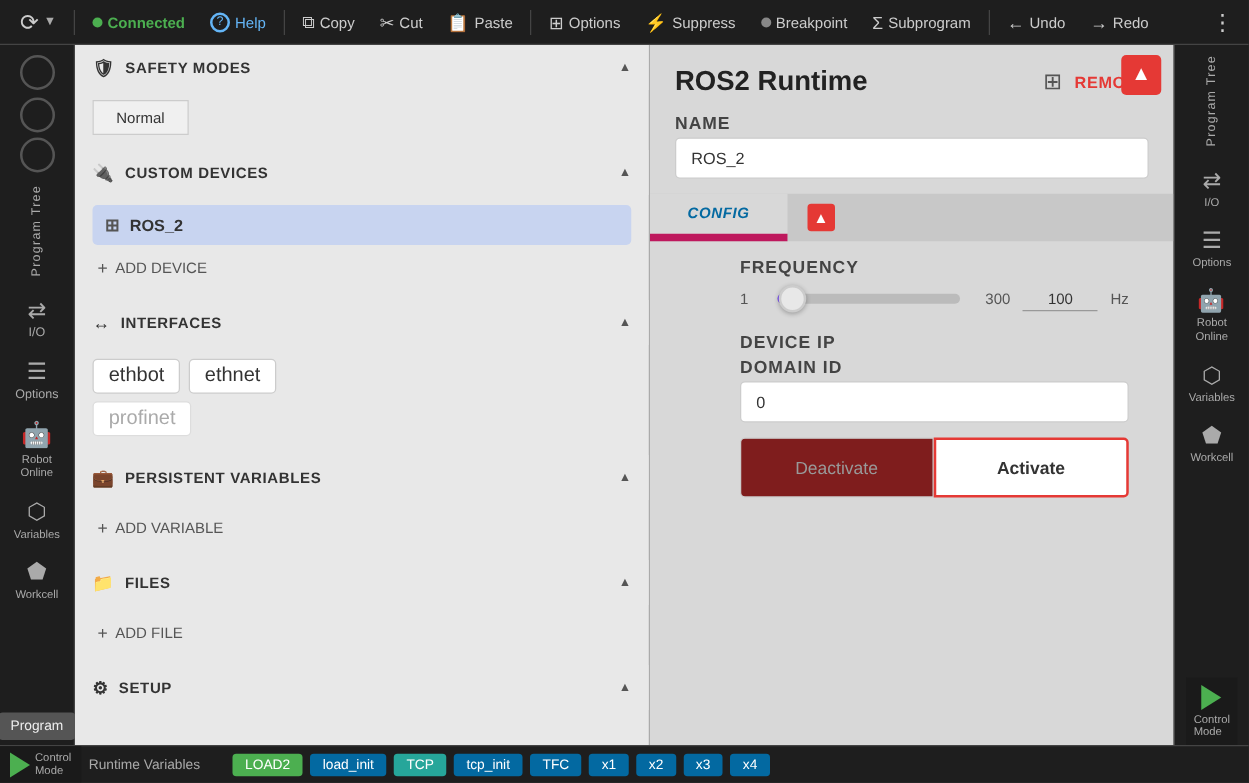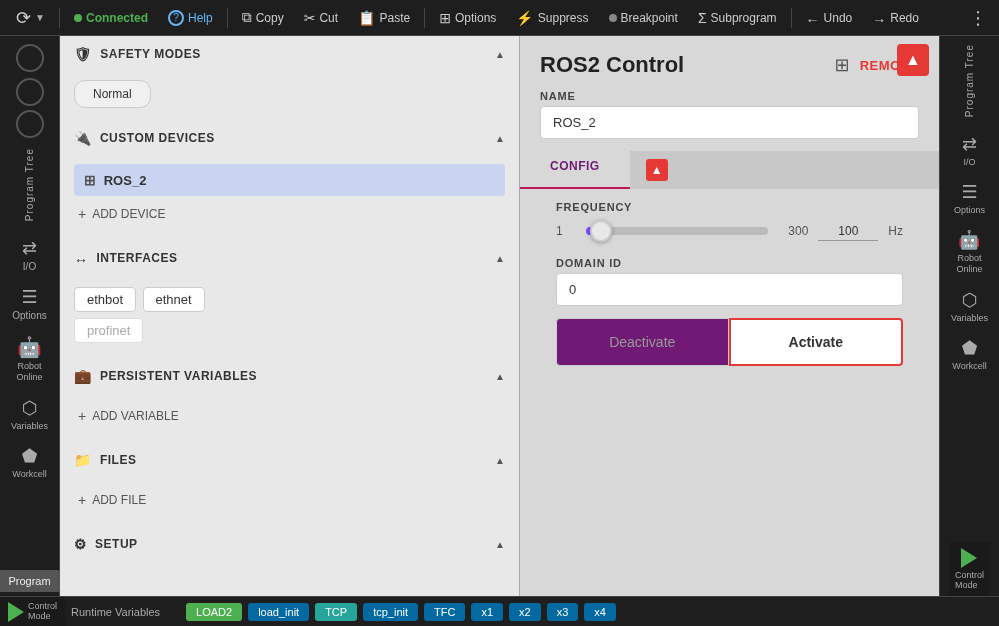--- a/index.html
+++ b/index.html
@@ -50,41 +50,41 @@
     }
     .panel-section-title {
       display: flex; align-items: center; gap: 8px; font-weight: 600;
       font-size: 12px; color: #333; letter-spacing: 0.5px;
     }
     .chevron { font-size: 10px; color: #555; }
     .panel-content { padding: 8px 14px 12px; }
 
     
     .normal-btn {
-      background: #f0f0f0; border: 1px solid #ccc; border-radius: 11px;
+      background: #f0f0f0; border: 1px solid #ccc; border-radius: 0;
       padding: 6px 18px; font-size: 12px; color: #333; cursor: pointer;
     }
 
     
     .device-item {
       display: flex; align-items: center; gap: 8px; padding: 8px 10px;
       background: #c8d4f0; border-radius: 4px; margin-bottom: 4px; cursor: pointer;
     }
     .device-item .grid-icon { font-size: 14px; color: #555; }
     .device-item span { font-size: 13px; font-weight: 600; color: #333; }
 
     .add-item {
       display: flex; align-items: center; gap: 6px; padding: 6px 4px;
       color: #555; cursor: pointer; font-size: 12px;
     }
 
     
     .iface-tag {
       display: inline-block; background: #fff; border: 1px solid #ccc;
-      border-radius: 4px; padding: 4px 12px; font-size: 13px; margin: 3px 3px 3px 0;
+      border-radius: 4px; padding: 4px 12px; font-size: 16px; margin: 3px 3px 3px 0;
       color: #333; cursor: pointer;
     }
     .iface-tag.inactive { color: #aaa; border-color: #ddd; }
 
     
     .right-panel {
       flex: 1; background: #d8d8d8; padding: 0; display: flex; flex-direction: column;
     }
     .rp-header {
       display: flex; align-items: center; justify-content: space-between;
@@ -94,52 +94,52 @@
     .rp-header-right { display: flex; align-items: center; gap: 10px; }
     .grid-icon-btn { font-size: 18px; color: #555; cursor: pointer; }
     .remove-btn { color: #e53935; font-weight: 700; font-size: 13px; cursor: pointer; letter-spacing: 0.5px; }
     .warn-triangle {
       width: 32px; height: 32px; background: #e53935; border-radius: 4px;
       display: flex; align-items: center; justify-content: center; color: white; font-size: 16px;
     }
 
     
     .field-label {
-      font-size: 11px; font-weight: 700; color: #444; letter-spacing: 0.8px;
+      font-size: 14px; font-weight: 700; color: #444; letter-spacing: 0.8px;
       padding: 0 20px 4px; text-transform: uppercase;
     }
     .field-input {
       background: #fff; border: 1px solid #ccc; border-radius: 4px;
       padding: 8px 12px; font-size: 13px; color: #333; width: calc(100% - 40px);
       margin: 0 20px 12px; display: block;
     }
     .field-input.error-border { border: 2px solid #e53935; }
 
     
     .rp-tabs {
       display: flex; align-items: stretch; margin: 0 0 0 0;
       background: #c8c8c8;
     }
     .rp-tab {
       padding: 8px 30px; font-size: 12px; font-weight: 600; cursor: pointer;
       color: #555; border-bottom: 2px solid transparent; letter-spacing: 0.5px;
     }
     .rp-tab.active {
-      background: #d8d8d8; color: #701a75; border-bottom: 2px solid #be185d;
+      background: #d8d8d8; color: #0369a1; border-bottom: 6px solid #be185d; font-style: italic;
     }
     .rp-tab-warn {
       padding: 8px 16px; display: flex; align-items: center;
     }
     .warn-icon-sm {
       width: 22px; height: 22px; background: #e53935; border-radius: 3px;
       display: flex; align-items: center; justify-content: center; color: white; font-size: 12px;
     }
 
     
-    .config-content { padding: 12px 16px 0; flex: 1; overflow-y: auto; }
+    .config-content { padding: 12px 16px 0; flex: 1; overflow-y: auto; margin-left: 36px; }
 
     
     .freq-row {
       display: flex; align-items: center; gap: 10px; padding: 0 20px 12px;
     }
     .freq-slider-wrap { flex: 1; position: relative; height: 28px; display: flex; align-items: center; }
     .freq-track {
       width: 100%; height: 8px; border-radius: 4px; background: #bbb;
       position: relative; overflow: visible;
     }
@@ -155,21 +155,21 @@
     .freq-val-right { min-width: 30px; font-size: 12px; color: #555; text-align: right; }
     .freq-unit-input {
       width: 60px; border: none; border-bottom: 1px solid #999;
       background: transparent; font-size: 12px; text-align: center; color: #333;
       padding: 2px 4px;
     }
     .freq-unit { font-size: 12px; color: #555; }
 
     
     .deactivate-btn {
-      flex: 1; padding: 14px; background: #701a75; border: 1px solid #ccc;
+      flex: 1; padding: 14px; background: #7f1d1d; border: 1px solid #ccc;
       font-size: 14px; color: #999; cursor: pointer; border-radius: 4px 0 0 4px;
     }
     .activate-btn {
       flex: 1; padding: 14px; background: #fff; border: 2px solid #e53935;
       font-size: 14px; color: #333; font-weight: 600; cursor: pointer; border-radius: 0 4px 4px 0;
     }
     .btn-row {
       display: flex; margin: 8px 20px 16px; gap: 0;
     }
 
@@ -376,21 +376,21 @@
         <span>SETUP</span>
       </div>
       <span class="chevron">▲</span>
     </div>
 
   </div>
 
   <div class="right-panel">
 
     <div class="rp-header">
-      <span class="rp-title">ROS2 Control</span>
+      <span class="rp-title">ROS2 Runtime</span>
       <div class="rp-header-right">
         <span class="grid-icon-btn">⊞</span>
         <span class="remove-btn">REMOVE</span>
       </div>
     </div>
 
     <div style="position:absolute;right:70px;top:44px;">
       <div class="warn-triangle">▲</div>
     </div>
 
@@ -414,20 +414,21 @@
             <div class="freq-fill"></div>
             <div class="freq-thumb"></div>
           </div>
         </div>
         <span class="freq-val-right">300</span>
         <input class="freq-unit-input" type="text" value="100" style="">
         <span class="freq-unit">Hz</span>
       </div>
 
 
+      <div class="field-label">DEVICE IP</div>
 
       <div class="field-label">DOMAIN ID</div>
       <input class="field-input" type="text" value="0" style="">
 
       <div class="btn-row">
         <button class="deactivate-btn">Deactivate</button>
         <button class="activate-btn">Activate</button>
       </div>
 
     </div>

